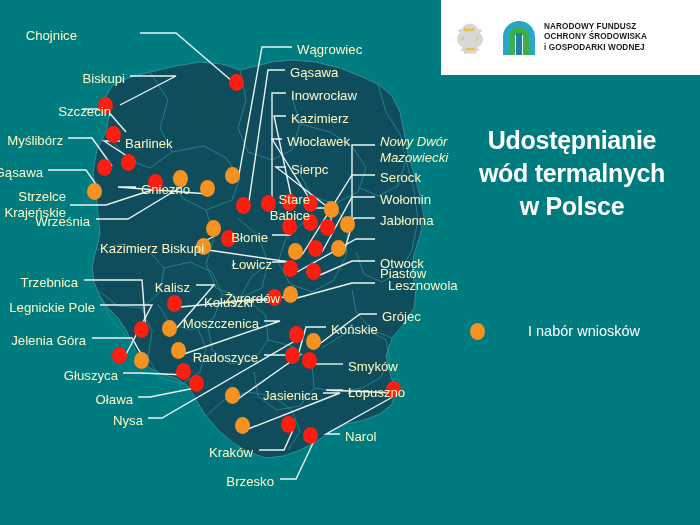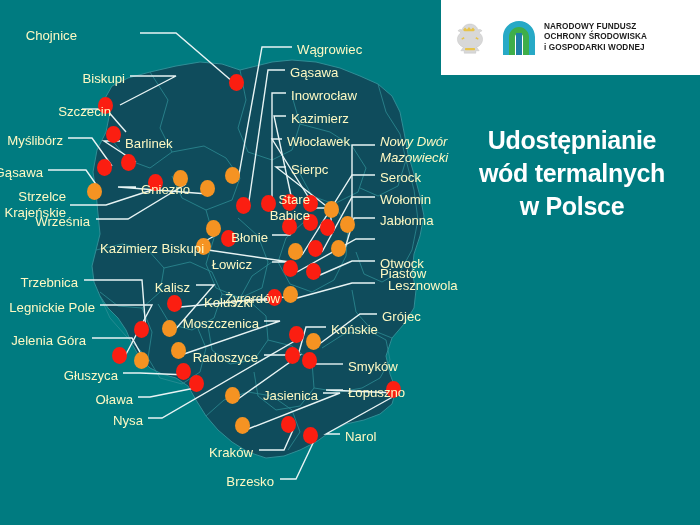--- a/index.html
+++ b/index.html
@@ -286,21 +286,21 @@
 Mazowiecki</div>
       <div class="city-label l" style="top: 170px; left: 380px;">Serock</div>
       <div class="city-label l" style="top: 192px; left: 380px;">Wołomin</div>
       <div class="city-label l" style="top: 213px; left: 380px;">Jabłonna</div>
       <div class="city-label l" style="top: 234px; left: 380px; margin-top: 32px;">Piastów</div>
       <div class="city-label l" style="top: 256px; left: 380px;">Otwock</div>
       <div class="city-label l" style="top: 278px; left: 380px; margin-left: 8px;">Lesznowola</div>
       <div class="city-label r" style="top: 192px; right: 390px;">Stare
 Babice</div>
       <div class="city-label r" style="top: 230px; right: 432px;">Błonie</div>
-      <div class="city-label r" style="top: 257px; right: 448px; margin-left: 40px;">Łowicz</div>
+      <div class="city-label r" style="top: 257px; right: 428px; margin-left: 40px;">Łowicz</div>
       <div class="city-label r" style="top: 291px; right: 420px;">Żyrardów</div>
       <div class="city-label r" style="top: 275px; right: 622px;">Trzebnica</div>
       <div class="city-label r" style="top: 300px; right: 605px;">Legnickie Pole</div>
       <div class="city-label r" style="top: 333px; right: 614px;">Jelenia Góra</div>
       <div class="city-label r" style="top: 368px; right: 582px;">Głuszyca</div>
       <div class="city-label r" style="top: 392px; right: 567px;">Oława</div>
       <div class="city-label r" style="top: 413px; right: 557px;">Nysa</div>
       <div class="city-label r" style="top: 280px; right: 510px;">Kalisz</div>
       <div class="city-label r" style="top: 295px; right: 447px;">Koluszki</div>
       <div class="city-label r" style="top: 316px; right: 441px;">Moszczenica</div>
@@ -348,15 +348,19 @@
     </div>
   </div>
 
   <div id="title-block">
     <div>Udostępnianie</div>
     <div>wód termalnych</div>
     <div>w Polsce</div>
   </div>
 
   <div id="legend">
+    <div class="legend-row">
+      <span class="legend-dot dot-1"></span>
+      <span class="legend-label">I nabór wniosków</span>
+    </div>
   </div>
 
 </div>
 
 </body></html>

